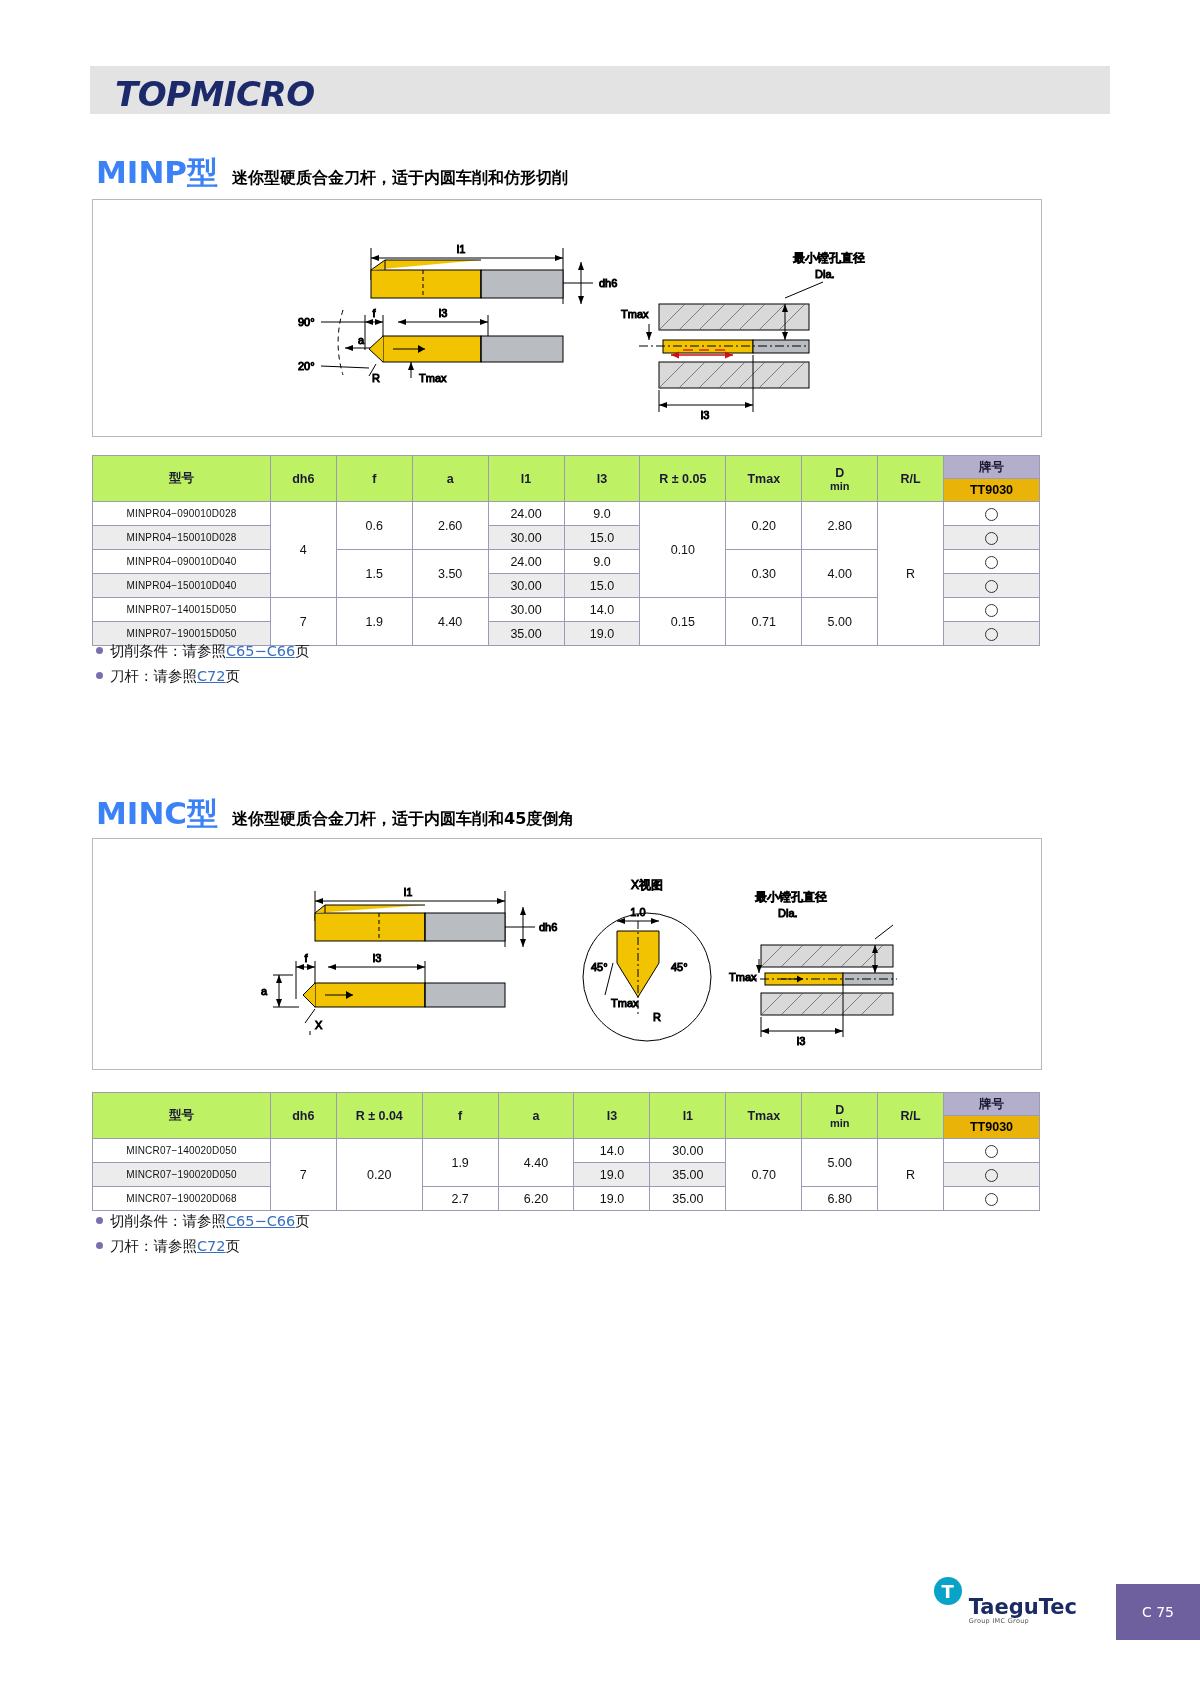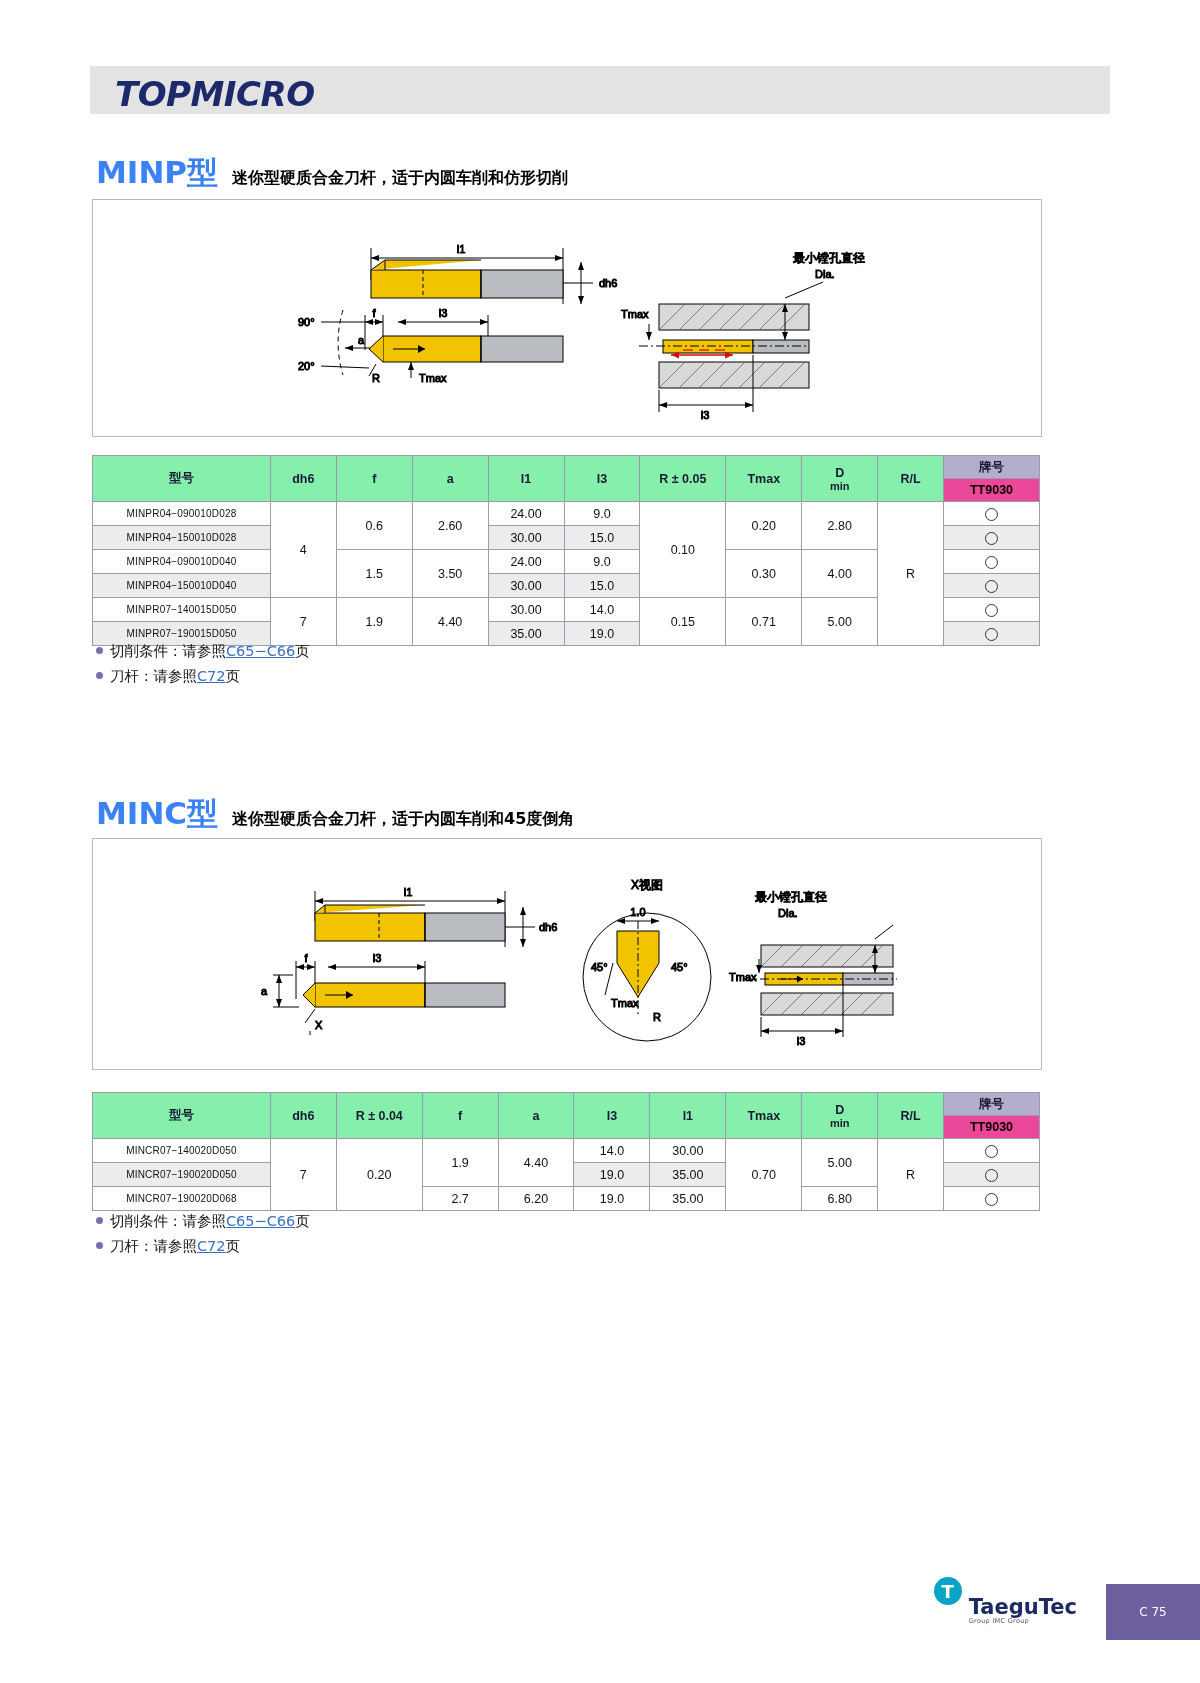--- a/index.html
+++ b/index.html
@@ -73,30 +73,30 @@
     font-size: 12.5px;
   }
   table.spec th, table.spec td {
     border: 1px solid #9b9bb5;
     text-align: center;
     vertical-align: middle;
     padding: 0;
     height: 23px;
   }
   table.spec thead th {
-    background: #86efac;
+    background: #bef264;
     color: #1a1a33;
     font-weight: bold;
     height: 22px;
   }
   table.spec thead th.brand-top {
     background: #b3aecb;
   }
   table.spec thead th.brand-sub {
-    background: #ec4899;
+    background: #eab308;
     color: #000;
     font-weight: bold;
   }
   td.model {
     text-align: center;
     font-size: 10px;
     letter-spacing: 0.2px;
   }
   tr.shade td { background: #ececec; }
   .circle {
@@ -159,26 +159,26 @@
   }
   .tt-sub {
     font-size: 6.5px;
     color: #555;
     letter-spacing: 0.3px;
   }
   .page-tab {
     position: absolute;
     right: 0;
     bottom: 43px;
-    width: 94px;
+    width: 84px;
     height: 56px;
     background: #6e5f9e;
     color: #fff;
     font-family: "DejaVu Sans", sans-serif;
-    font-size: 12px;
+    font-size: 14px;
     display: flex;
     align-items: center;
     justify-content: center;
   }
 
   svg text {
     font-family: "Liberation Sans", sans-serif;
   }
 </style>
 </head>

